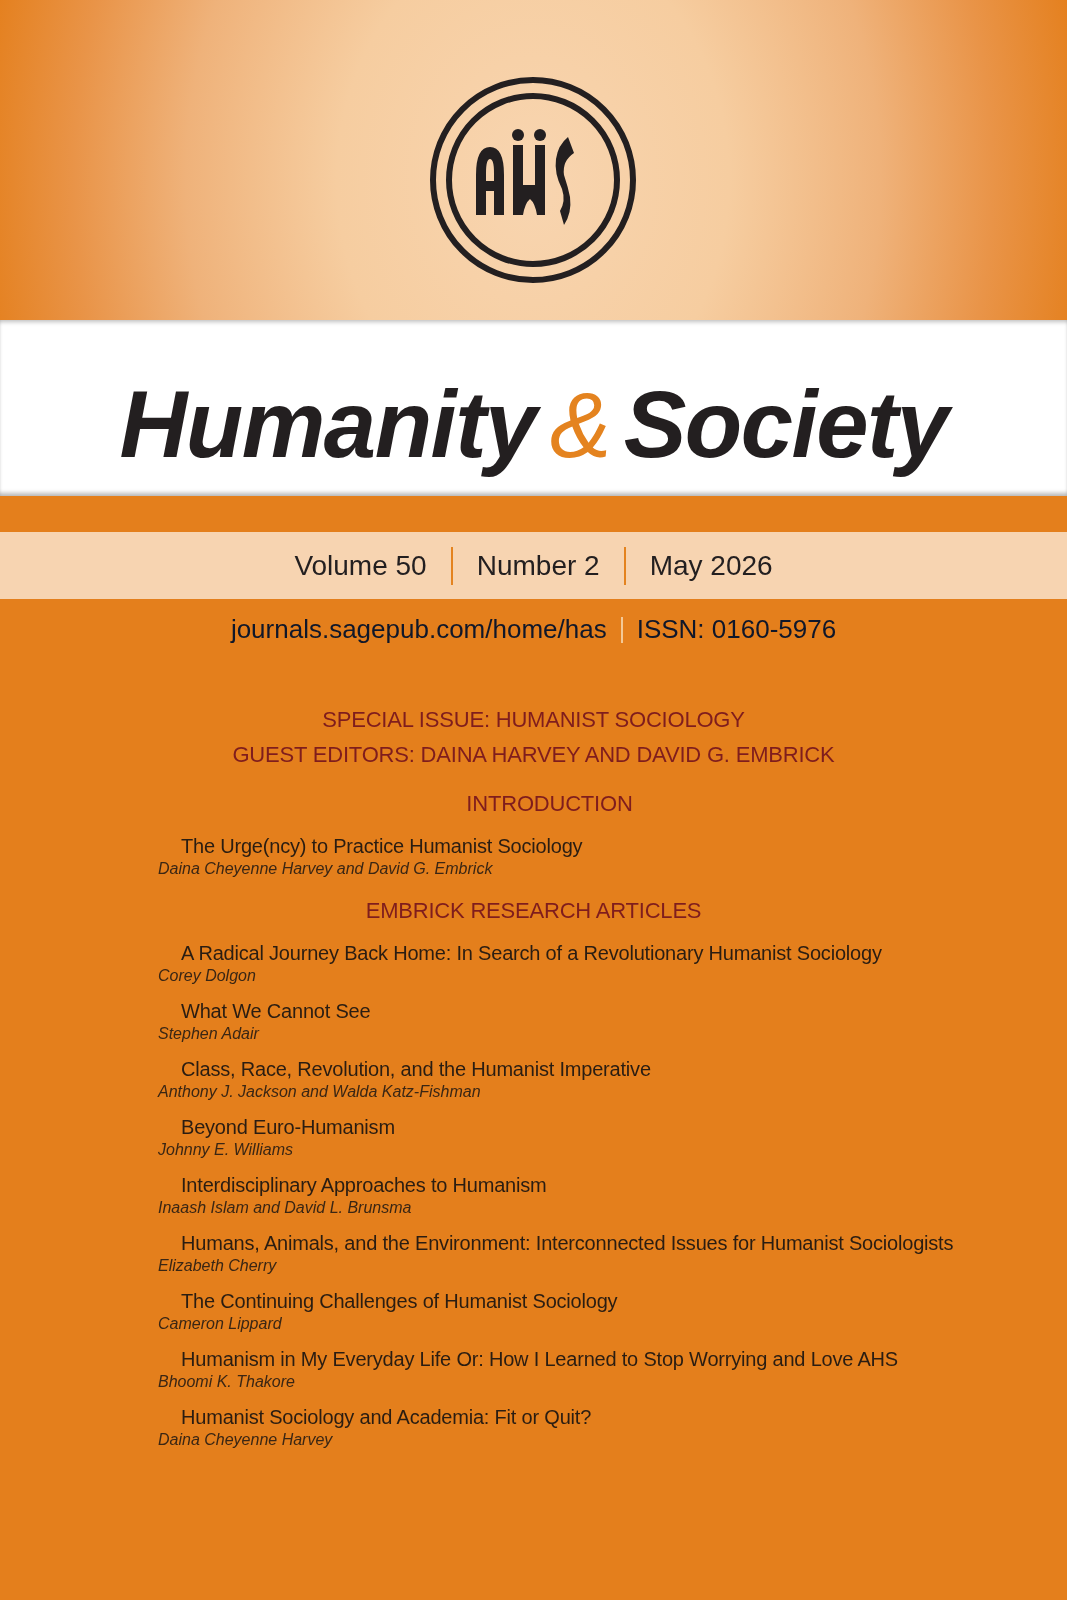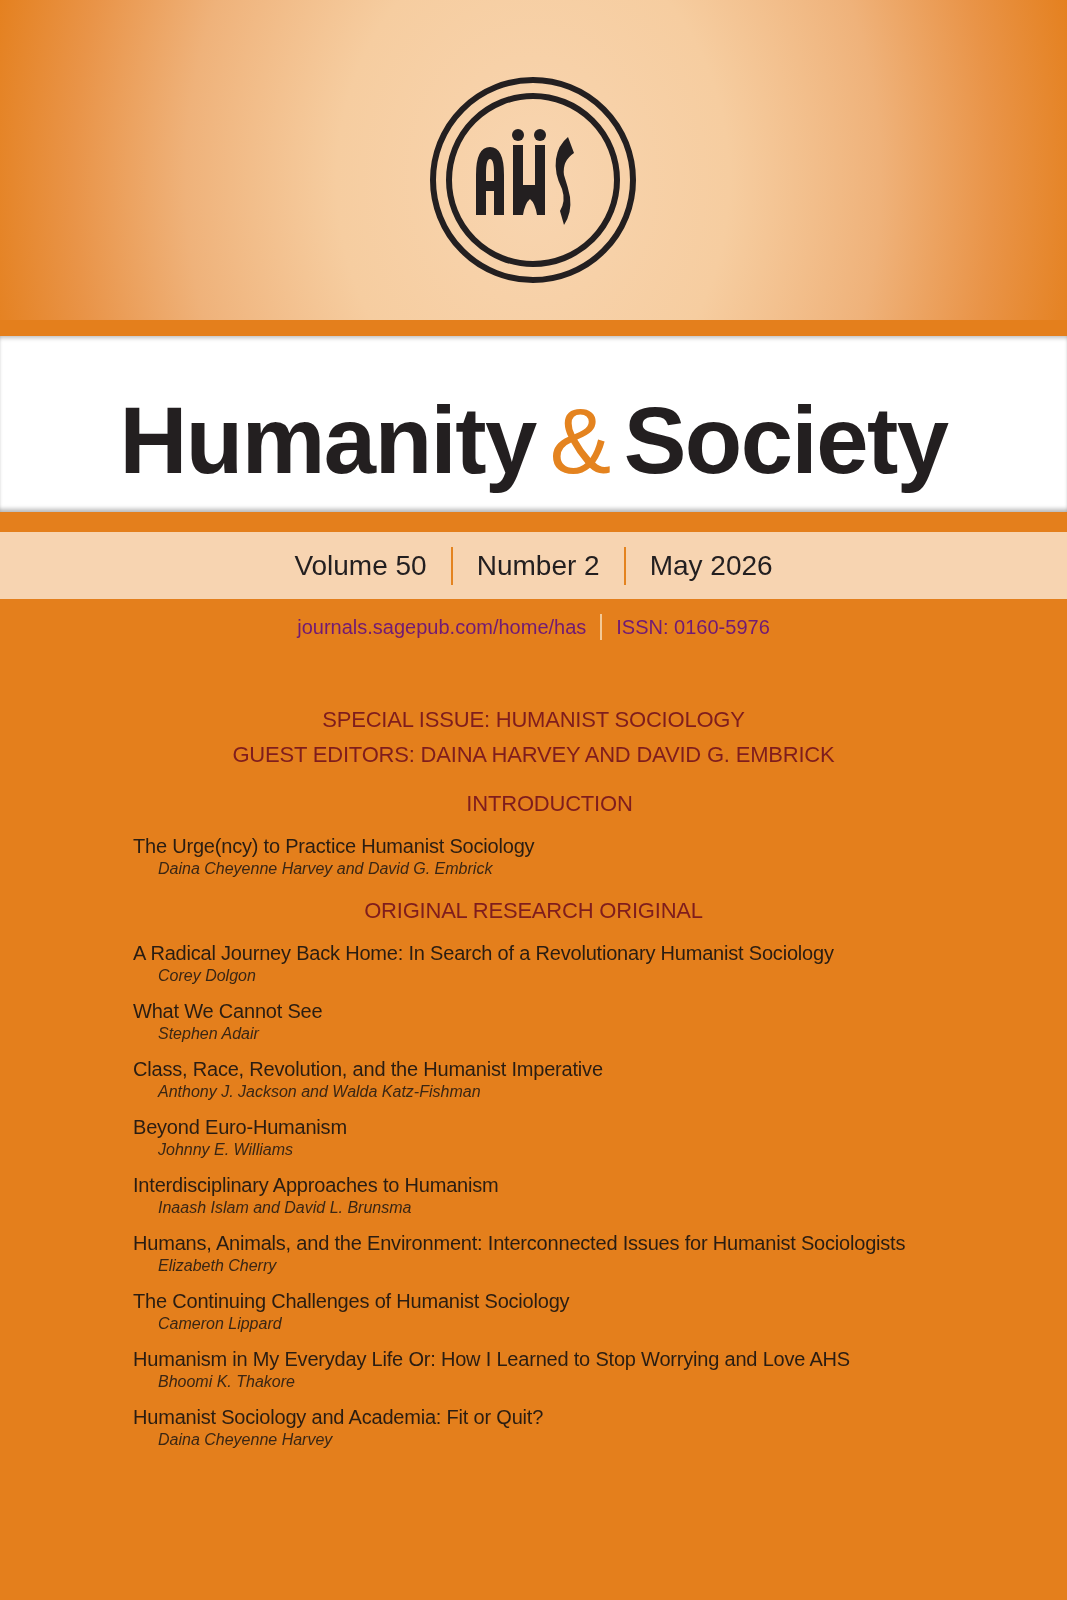--- a/index.html
+++ b/index.html
@@ -11,23 +11,24 @@
       position: relative;
     }
     .top-band {
       position: absolute; left: 0; top: 0; width: 1067px; height: 320px;
       background: radial-gradient(ellipse 560px 700px at 533px 180px, #f8d5b0 0%, #f6cda0 35%, #efb27a 62%, #e99448 82%, #e47f1c 100%);
     }
     .logo {
       position: absolute; left: 428px; top: 75px; width: 210px; height: 210px;
     }
     .title-band {
-      position: absolute; left: 0; top: 336px; width: 1067px; height: 176px;
+      position: absolute; left: 0; top: 320px; width: 1067px; height: 176px;
       background: #ffffff;
       box-shadow: inset 0 4px 4px -2px rgba(0,0,0,0.25), inset 0 -5px 4px -2px rgba(0,0,0,0.28);
+      font-style: italic;
     }
     .journal-title {
       position: absolute; left: 0; top: 0; width: 1067px; height: 210px;
       display: flex; align-items: center; justify-content: center;
       font-size: 94px; font-weight: 700; letter-spacing: -1.5px;
       color: #231f20; white-space: nowrap;
     }
     .journal-title .amp {
       color: #e4831f; font-weight: 400; margin: 0 14px; font-size: 92px;
     }
@@ -36,35 +37,35 @@
       background: #f7d4b1;
       display: flex; align-items: center; justify-content: center;
       font-size: 28px; color: #231f20;
     }
     .issue-band .sep {
       display: inline-block; width: 2px; height: 38px; background: #e4831f; margin: 0 24px;
     }
     .links {
       position: absolute; left: 0; top: 614px; width: 1067px;
       display: flex; align-items: center; justify-content: center;
-      font-size: 20px; color: #701a75;
+      font-size: 26px; color: #0f172a;
     }
     .links .sep {
       display: inline-block; width: 2px; height: 26px; background: #f4c996; margin: 0 14px;
     }
     .center-head {
       position: absolute; left: 0; width: 1067px; text-align: center;
       font-size: 22px; color: #7f1d1d; letter-spacing: -0.2px;
     }
     .toc {
       position: absolute; left: 133px; width: 900px;
     }
     .article { margin: 0 0 13px 0; }
     .article .atitle {
-      font-size: 20px; line-height: 25px; color: #2a1d12; letter-spacing: -0.2px;
+      font-size: 20px; line-height: 25px; color: #2a1d12; letter-spacing: -0.2px; margin-left: 48px;
     }
     .article .author {
       font-size: 16px; line-height: 20px; font-style: italic; color: #3a2614; margin-left: 25px;
     }
   </style>
 </head>
 <body>
 
 <div class="top-band">
   <svg class="logo" viewBox="0 0 210 210">
@@ -107,21 +108,21 @@
 <div class="center-head" style="top:742px;">GUEST EDITORS: DAINA HARVEY AND DAVID G. EMBRICK</div>
 <div class="center-head" style="top:791px;padding-left:16px;">INTRODUCTION</div>
 
 <div class="toc" style="top:834px;">
   <div class="article">
     <div class="atitle">The Urge(ncy) to Practice Humanist Sociology</div>
     <div class="author">Daina Cheyenne Harvey and David G. Embrick</div>
   </div>
 </div>
 
-<div class="center-head" style="top:898px;">ORIGINAL RESEARCH ORIGINAL</div>
+<div class="center-head" style="top:898px;">EMBRICK RESEARCH ARTICLES</div>
 
 <div class="toc" style="top:941px;">
   <div class="article">
     <div class="atitle">A Radical Journey Back Home: In Search of a Revolutionary Humanist Sociology</div>
     <div class="author">Corey Dolgon</div>
   </div>
   <div class="article">
     <div class="atitle">What We Cannot See</div>
     <div class="author">Stephen Adair</div>
   </div>

